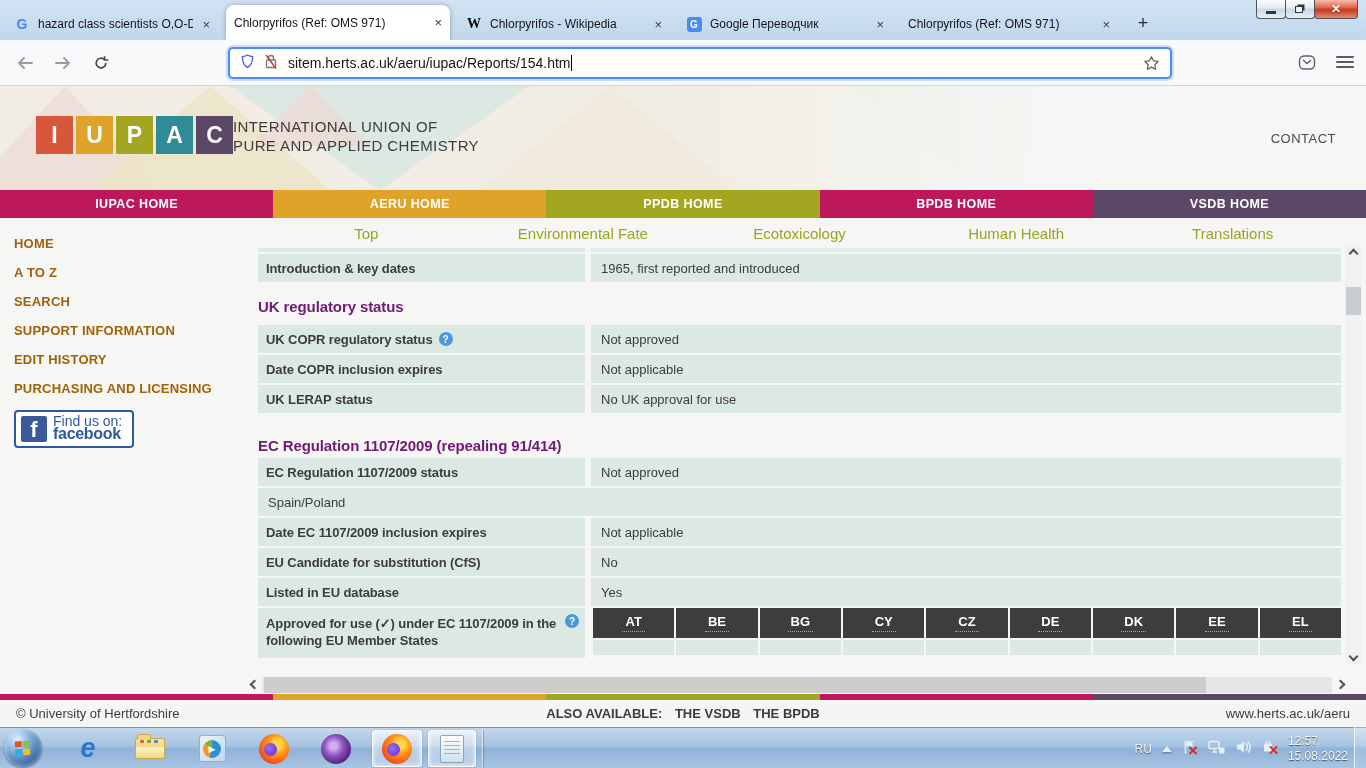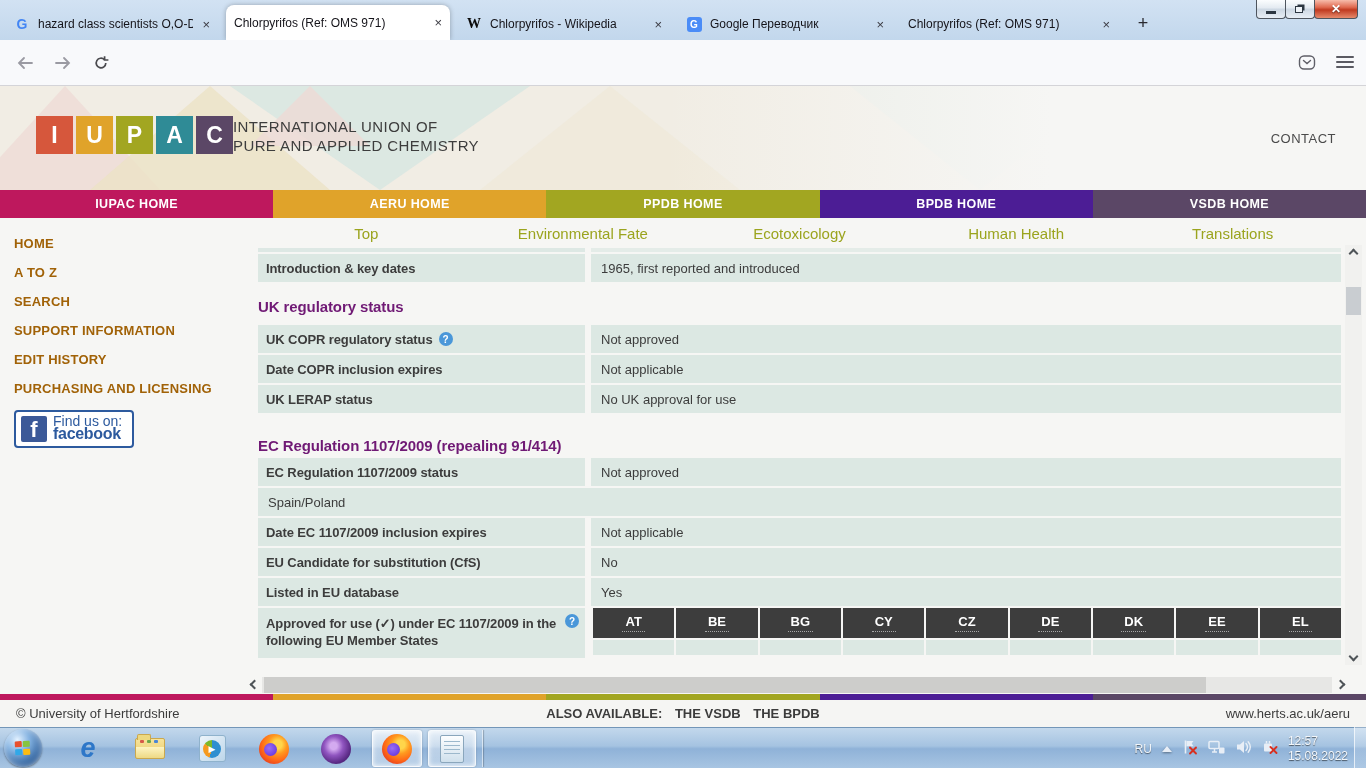--- a/index.html
+++ b/index.html
@@ -64,21 +64,21 @@
   .orgname { position:absolute; left:233px; top:31px; font-size:15px; line-height:19px;
              color:#3d3d3d; letter-spacing:.4px; }
   .contact { position:absolute; right:30px; top:45px; font-size:13px; color:#4a4a4a;
              letter-spacing:.5px; }
 
   
   .mainnav { position:absolute; top:190px; left:0; width:1366px; height:28px; display:flex; }
   .mainnav div { flex:1; color:#fff; font-weight:bold; font-size:12.5px; letter-spacing:.4px;
                  text-align:center; line-height:28px; }
   .n1{background:#be185d}.n2{background:#e0a32a}.n3{background:#a2a621}
-  .n4{background:#4c1d95}.n5{background:#5b4766}
+  .n4{background:#be185d}.n5{background:#5b4766}
 
   
   .content { position:absolute; top:218px; left:0; width:1366px; height:476px; background:#f6f6f4; }
   .sidebar { position:absolute; left:14px; top:18px; width:236px; }
   .s-item { font-size:13px; font-weight:bold; color:#a16207; margin-bottom:13px;
             line-height:16px; letter-spacing:.2px; }
   .fb { margin-top:6px; width:120px; border:2px solid #2d5a9e; border-radius:4px; background:#fff;
         padding:4px 5px; display:flex; gap:6px; align-items:center; }
   .fb-f { width:26px; height:26px; background:#3b5998; color:#fff; font-weight:bold;
           font-size:22px; display:flex; align-items:flex-end; justify-content:center;
@@ -250,20 +250,41 @@
       <svg width="18" height="16" viewBox="0 0 18 16">
           <path d="M2 8 H15 M10 3 l5 5 -5 5" fill="none" stroke="#9a9aa2" stroke-width="1.8" stroke-linecap="round"></path>
         </svg>
     </div>
     <div class="navbtn" style="left:90px;">
       <svg width="16" height="16" viewBox="0 0 16 16">
           <path d="M12.8 8a4.8 4.8 0 1 1-1.4-3.4" fill="none" stroke="#4a4a4e" stroke-width="1.7"></path>
           <path d="M11.6 1.2 v3.8 h3.8" fill="none" stroke="#4a4a4e" stroke-width="1.7"></path>
         </svg>
     </div>
+    <div class="urlbar">
+      <span>
+        <svg width="15" height="17" viewBox="0 0 16 17">
+            <path d="M8 1.5 C6 2.8 4.2 3.2 2.5 3.2 c0 6 1.8 9.6 5.5 11.8 3.7-2.2 5.5-5.8 5.5-11.8 -1.7 0-3.5-.4-5.5-1.7z" fill="none" stroke="#5b5bd6" stroke-width="1.4"></path>
+          </svg>
+      </span>
+      <span style="margin-left:9px;">
+        <svg width="14" height="17" viewBox="0 0 14 17">
+            <rect x="2.5" y="7" width="9" height="7.5" rx="1" fill="none" stroke="#7a7a82" stroke-width="1.4"></rect>
+            <path d="M4.5 7 V5 a2.5 2.5 0 0 1 5 0 v2" fill="none" stroke="#7a7a82" stroke-width="1.4"></path>
+            <path d="M2 2 L12 15.5" stroke="#d83a34" stroke-width="1.6"></path>
+          </svg>
+      </span>
+      <span class="urltext">sitem.herts.ac.uk/aeru/iupac/Reports/154.htm</span>
+        <span class="caret"></span>
+      <span class="urlstar">
+        <svg width="17" height="17" viewBox="0 0 16 16">
+            <path d="M8 1.6 l1.9 3.9 4.3.6 -3.1 3 .7 4.3 L8 11.4 4.2 13.4 4.9 9.1 1.8 6.1 6.1 5.5 z" fill="none" stroke="#5f5f68" stroke-width="1.2" stroke-linejoin="round"></path>
+          </svg>
+      </span>
+    </div>
     <div class="pocket">
       <svg width="18" height="17" viewBox="0 0 18 17">
           <rect x="1.5" y="2" width="15" height="13" rx="4.5" fill="none" stroke="#5f5f68" stroke-width="1.4"></rect>
           <path d="M5.5 6.5 l3.5 3 3.5-3" fill="none" stroke="#5f5f68" stroke-width="1.4" stroke-linecap="round"></path>
         </svg>
     </div>
     <div class="menuicon">
         <div></div>
         <div></div>
         <div></div>

